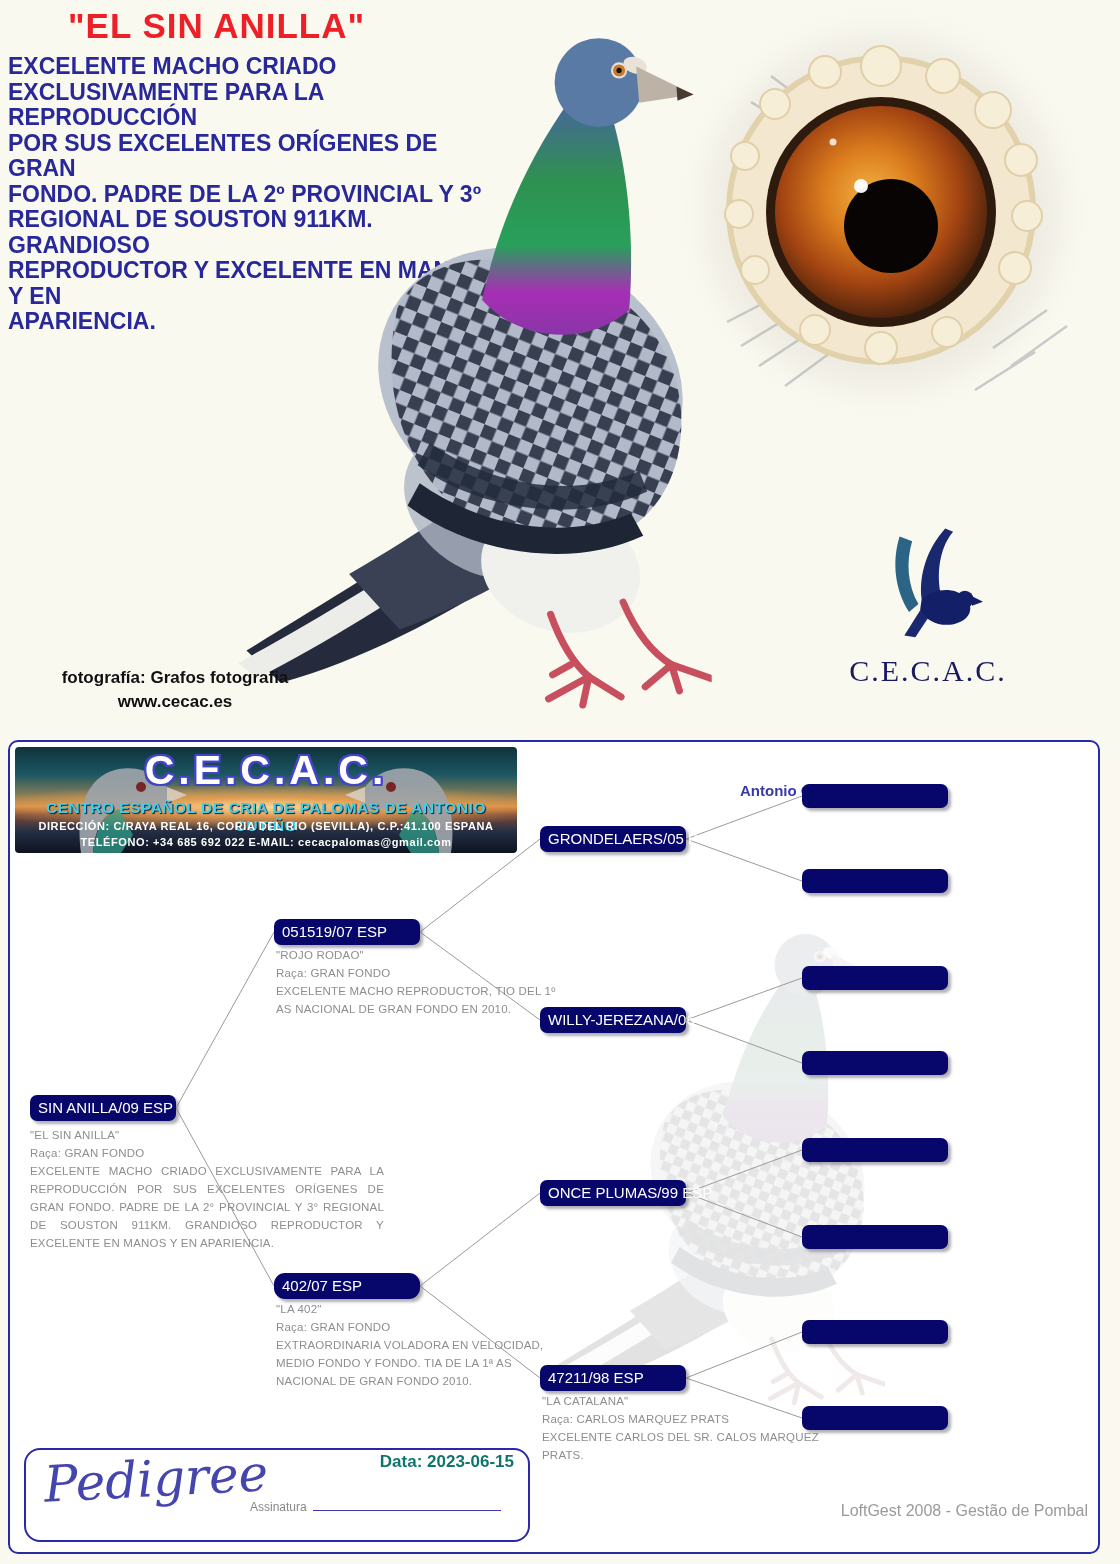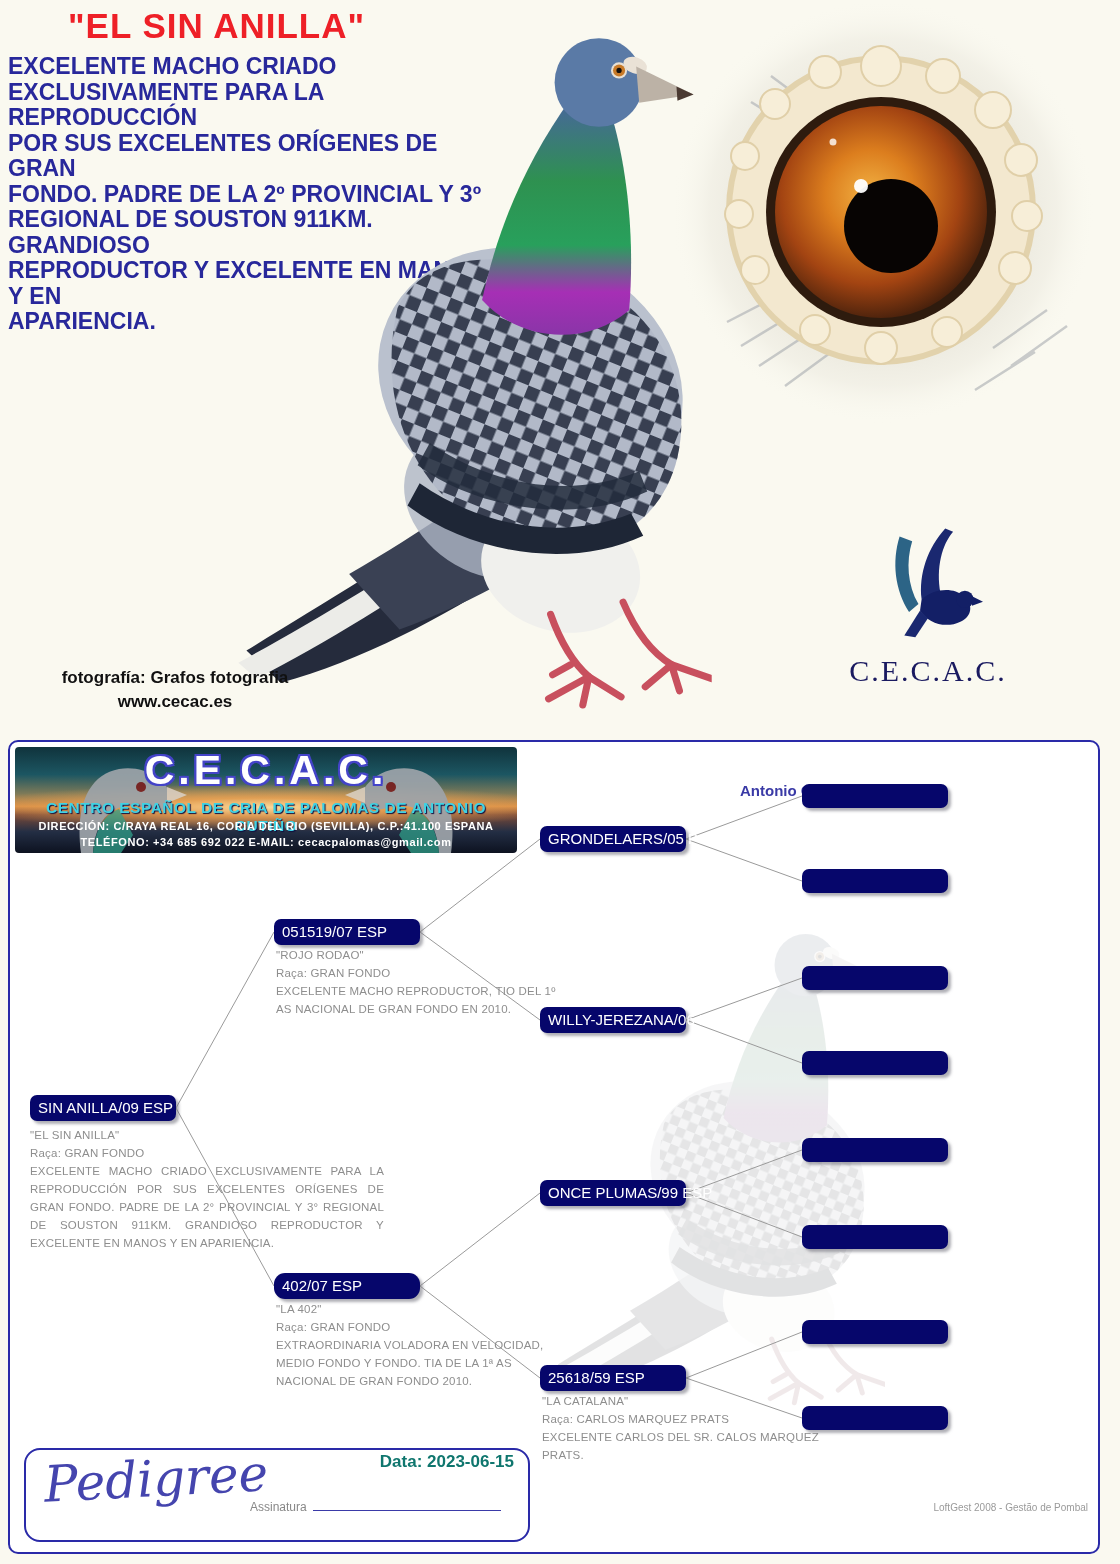--- a/index.html
+++ b/index.html
@@ -59,21 +59,21 @@
   .just{text-align:justify;}
 
   .footer-box{position:absolute;left:14px;top:706px;width:506px;height:94px;
               border:2px solid #2A2AA8;border-radius:16px;box-sizing:border-box;}
   .script-logo{position:absolute;left:18px;top:0px;font-family:"DejaVu Serif",serif;
                font-style:italic;font-size:50px;color:#4545AE;transform:rotate(-3deg);}
   .date-line{position:absolute;right:14px;top:2px;font-size:17px;font-weight:bold;color:#0f766e;text-align:right;}
   .sig-line{position:absolute;left:224px;top:48px;font-size:12px;color:#888;}
   .sig-rule{display:inline-block;width:188px;height:12px;border-bottom:1.5px solid #3A3AA8;
             margin-left:6px;}
-  .software{position:absolute;right:10px;top:760px;font-size:10px;color:#9A9A9A;}
+  .software{position:absolute;right:10px;top:760px;font-size:16px;color:#9A9A9A;}
 </style>
 </head>
 <body>
 
 <svg width="0" height="0" style="position:absolute">
   <defs>
     <pattern id="chk" width="26" height="26" patternUnits="userSpaceOnUse" patternTransform="rotate(22)">
       <rect width="13" height="13" fill="#222A3C"></rect>
       <rect x="13" y="13" width="13" height="13" fill="#222A3C"></rect>
     </pattern>
@@ -260,21 +260,21 @@
       <div>"LA 402"</div>
       <div>Raça: GRAN FONDO</div>
       <div class="preline">EXTRAORDINARIA VOLADORA EN VELOCIDAD,
 MEDIO FONDO Y FONDO. TIA DE LA 1ª AS
 NACIONAL DE GRAN FONDO 2010.</div>
     </div>
 
     <div class="bx" style="left:530px;top:84px;">GRONDELAERS/05 PO</div>
     <div class="bx" style="left:530px;top:265px;">WILLY-JEREZANA/06 PO</div>
     <div class="bx" style="left:530px;top:438px;">ONCE PLUMAS/99 ESP</div>
-    <div class="bx" style="left:530px;top:623px;">25618/59 ESP</div>
+    <div class="bx" style="left:530px;top:623px;">47211/98 ESP</div>
     <div class="bdesc" style="left:532px;top:650px;width:280px;">
       <div>"LA CATALANA"</div>
       <div>Raça: CARLOS MARQUEZ PRATS</div>
       <div class="preline">EXCELENTE CARLOS DEL SR. CALOS MARQUEZ
 PRATS.</div>
     </div>
 
     <div class="bx empty" style="left:792px;top:42px;"></div>
     <div class="bx empty" style="left:792px;top:127px;"></div>
     <div class="bx empty" style="left:792px;top:224px;"></div>

